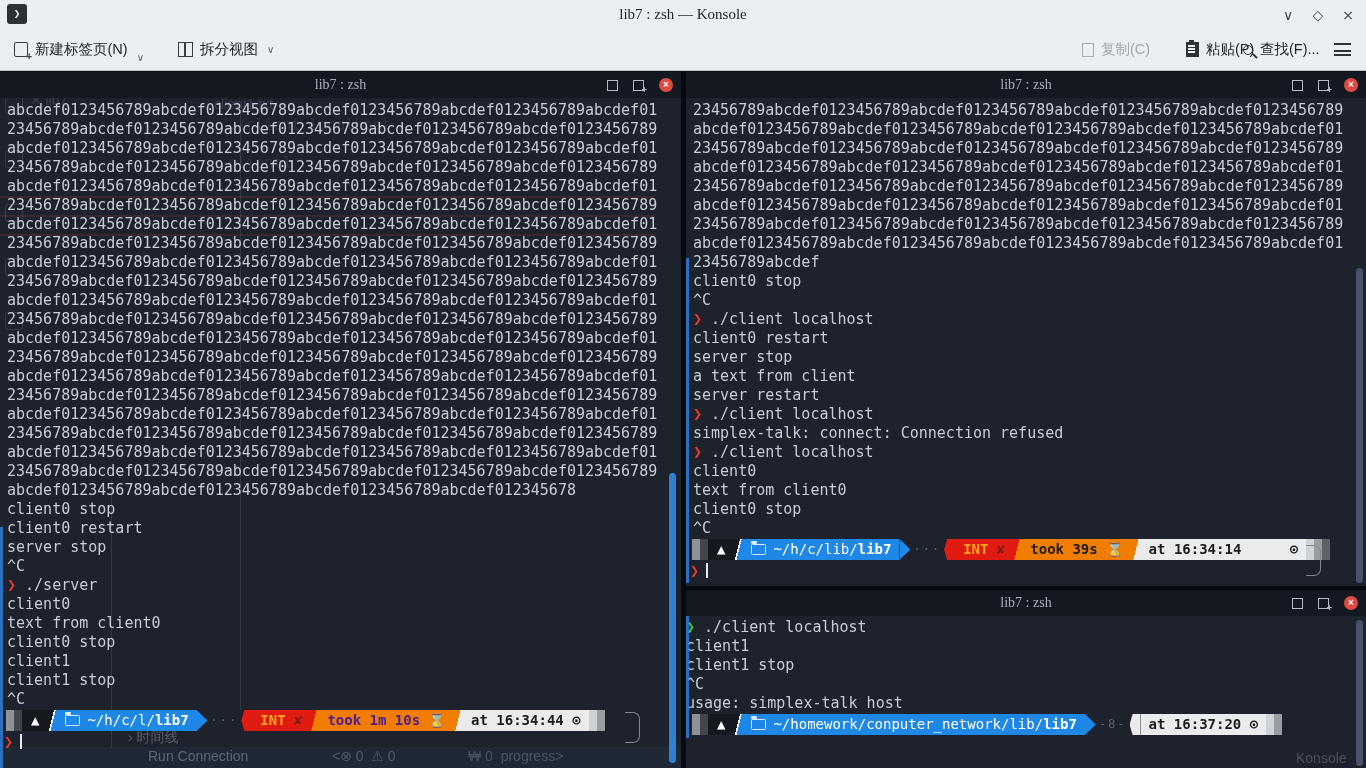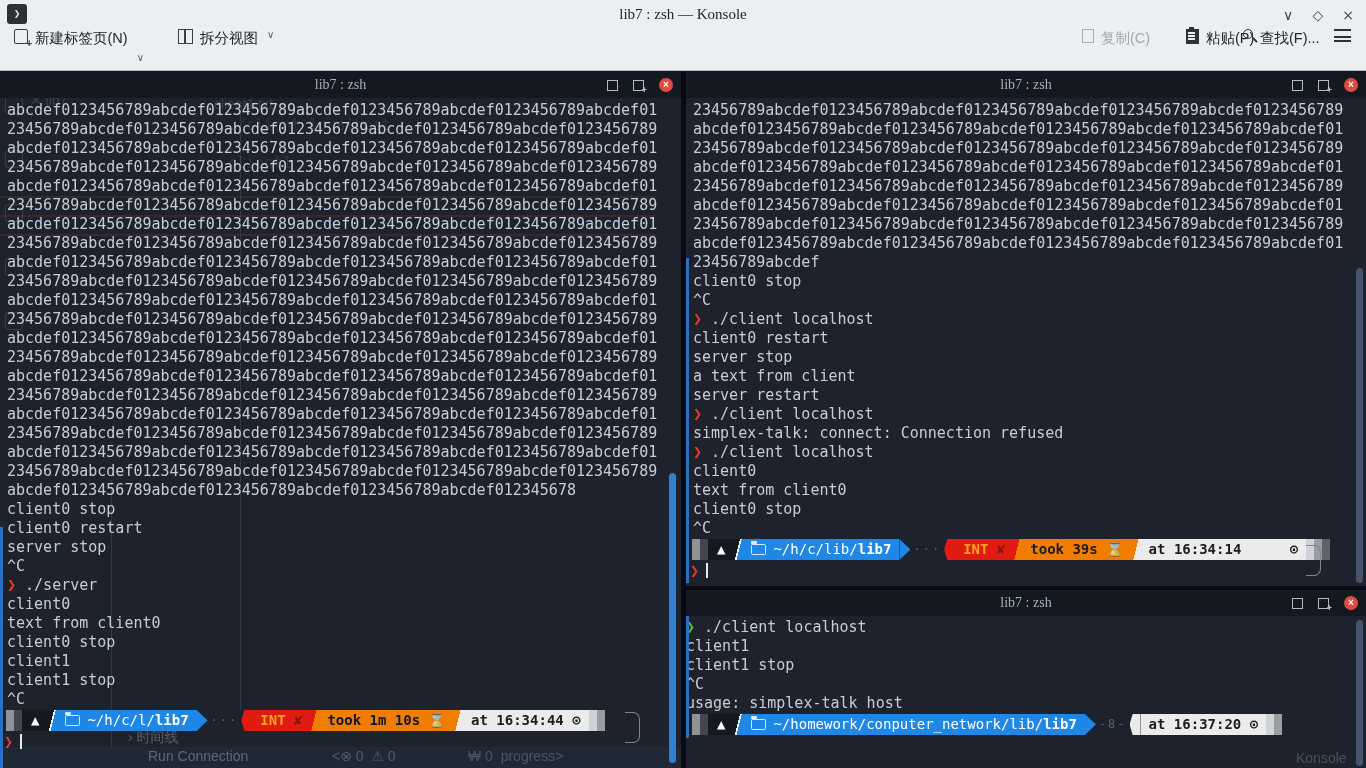--- a/index.html
+++ b/index.html
@@ -6,21 +6,21 @@
     font-family:"Liberation Sans",sans-serif;-webkit-font-smoothing:antialiased;}
   
   .titlebar{position:absolute;left:0;top:0;width:1366px;height:29px;background:#eceff1;}
   .app-icon{position:absolute;left:7px;top:4px;width:20px;height:20px;background:#2c3136;border-radius:3px;
     color:#e8eaec;font:bold 11px/20px "DejaVu Sans Mono",monospace;text-align:center;}
   .win-title{position:absolute;left:0;right:0;top:0;height:29px;text-align:center;
     font:15px/29px "Liberation Serif",serif;color:#232629;}
   .win-controls{position:absolute;right:10px;top:0;height:29px;display:flex;align-items:center;gap:14px;}
   .wbtn{font:14px/16px "DejaVu Sans",sans-serif;color:#43484d;width:16px;text-align:center;cursor:default;}
   .toolbar{position:absolute;left:0;top:29px;width:1366px;height:42px;background:#eceff1;border-bottom:1px solid #b9bdc0;box-sizing:border-box;}
-  .tbtn{position:absolute;top:0;height:41px;display:flex;align-items:flex-start;gap:7px;color:#232629;font-size:14.5px;}
+  .tbtn{position:absolute;top:0;height:41px;display:flex;align-items:center;gap:7px;color:#232629;font-size:14.5px;}
   .tbtn.disabled{color:#a3a8ad;}
   .chev{font-size:10px;color:#5a5f64;margin-left:2px;}
   
   .ic{display:inline-block;box-sizing:border-box;}
   .ic-newtab{width:14px;height:15px;border:1.6px solid #3a3e42;border-radius:2px;position:relative;}
   .ic-newtab::after{content:"+";position:absolute;right:-5px;bottom:-6px;font:bold 10px "Liberation Sans",sans-serif;color:#3a3e42;}
   .ic-split{width:15px;height:15px;border:1.6px solid #3a3e42;position:relative;}
   .ic-split::after{content:"";position:absolute;left:5px;top:0;width:1.6px;height:100%;background:#3a3e42;}
   .ic-copy{width:12px;height:14px;border:1.5px solid #a9aeb2;position:relative;background:#eceff1;}
   .ic-copy::before{content:"";position:absolute;left:2px;top:-4px;width:10px;height:13px;border:1.5px solid #a9aeb2;background:#eceff1;z-index:-1;}
@@ -177,21 +177,21 @@
           <span class="blk" style="background:#8f9398"></span>
           <span class="blk" style="background:#43474d"></span>
           <span class="seg" style="background:#15181f;color:#fff;font-weight:bold;padding:0 9px;">▲</span>
           <span class="blk" style="width:9px;background:linear-gradient(104deg,#15181f 42%,#f2f5f8 42%,#f2f5f8 54%,#1f87e6 54%);"></span>
           <span class="seg" style="background:#1f87e6;color:#fff;"><span class="folder"></span><span class="">~/h/c/l/</span><span class="" style="font-weight:bold;">lib7</span></span>
           <span class="arrow-r" style="background:#1f87e6;clip-path:polygon(0 0,100% 50%,0 100%);"></span>
           <span class="pl-dots">···</span>
           <span class="arrow-l" style="background:#e01b12;clip-path:polygon(100% 0,28% 0,0 50%,28% 100%,100% 100%);"></span>
           <span class="seg" style="background:#e01b12;"><span class="" style="color:#ffa51e;font-weight:bold;">INT </span><span class="" style="color:#7c1a10;font-weight:bold;">✘</span></span>
           <span class="blk" style="width:9px;background:linear-gradient(104deg,#e01b12 46%,#f07c00 46%);"></span>
-          <span class="seg" style="background:#f07c00;color:#0f172a;font-weight:bold;"><span class="">took 1m 10s </span><span class="">⌛</span></span>
+          <span class="seg" style="background:#f07c00;color:#4c1d95;font-weight:bold;"><span class="">took 1m 10s </span><span class="">⌛</span></span>
           <span class="blk" style="width:9px;background:linear-gradient(104deg,#f07c00 46%,#ebebeb 46%);"></span>
           <span class="seg" style="background:#ebebeb;color:#1d1d1d;font-weight:bold;"><span class="">at 16:34:44 </span><span class="">⊙</span></span>
           <span class="blk" style="background:#cfd2d6"></span>
           <span class="blk" style="background:#9a9ea3"></span>
         </div>
       <div class="prompt-row">
         <span class="pa pa-red">❯</span><span class="cursor"></span>
       </div>
     </div>
     <div class="bracket"></div>

